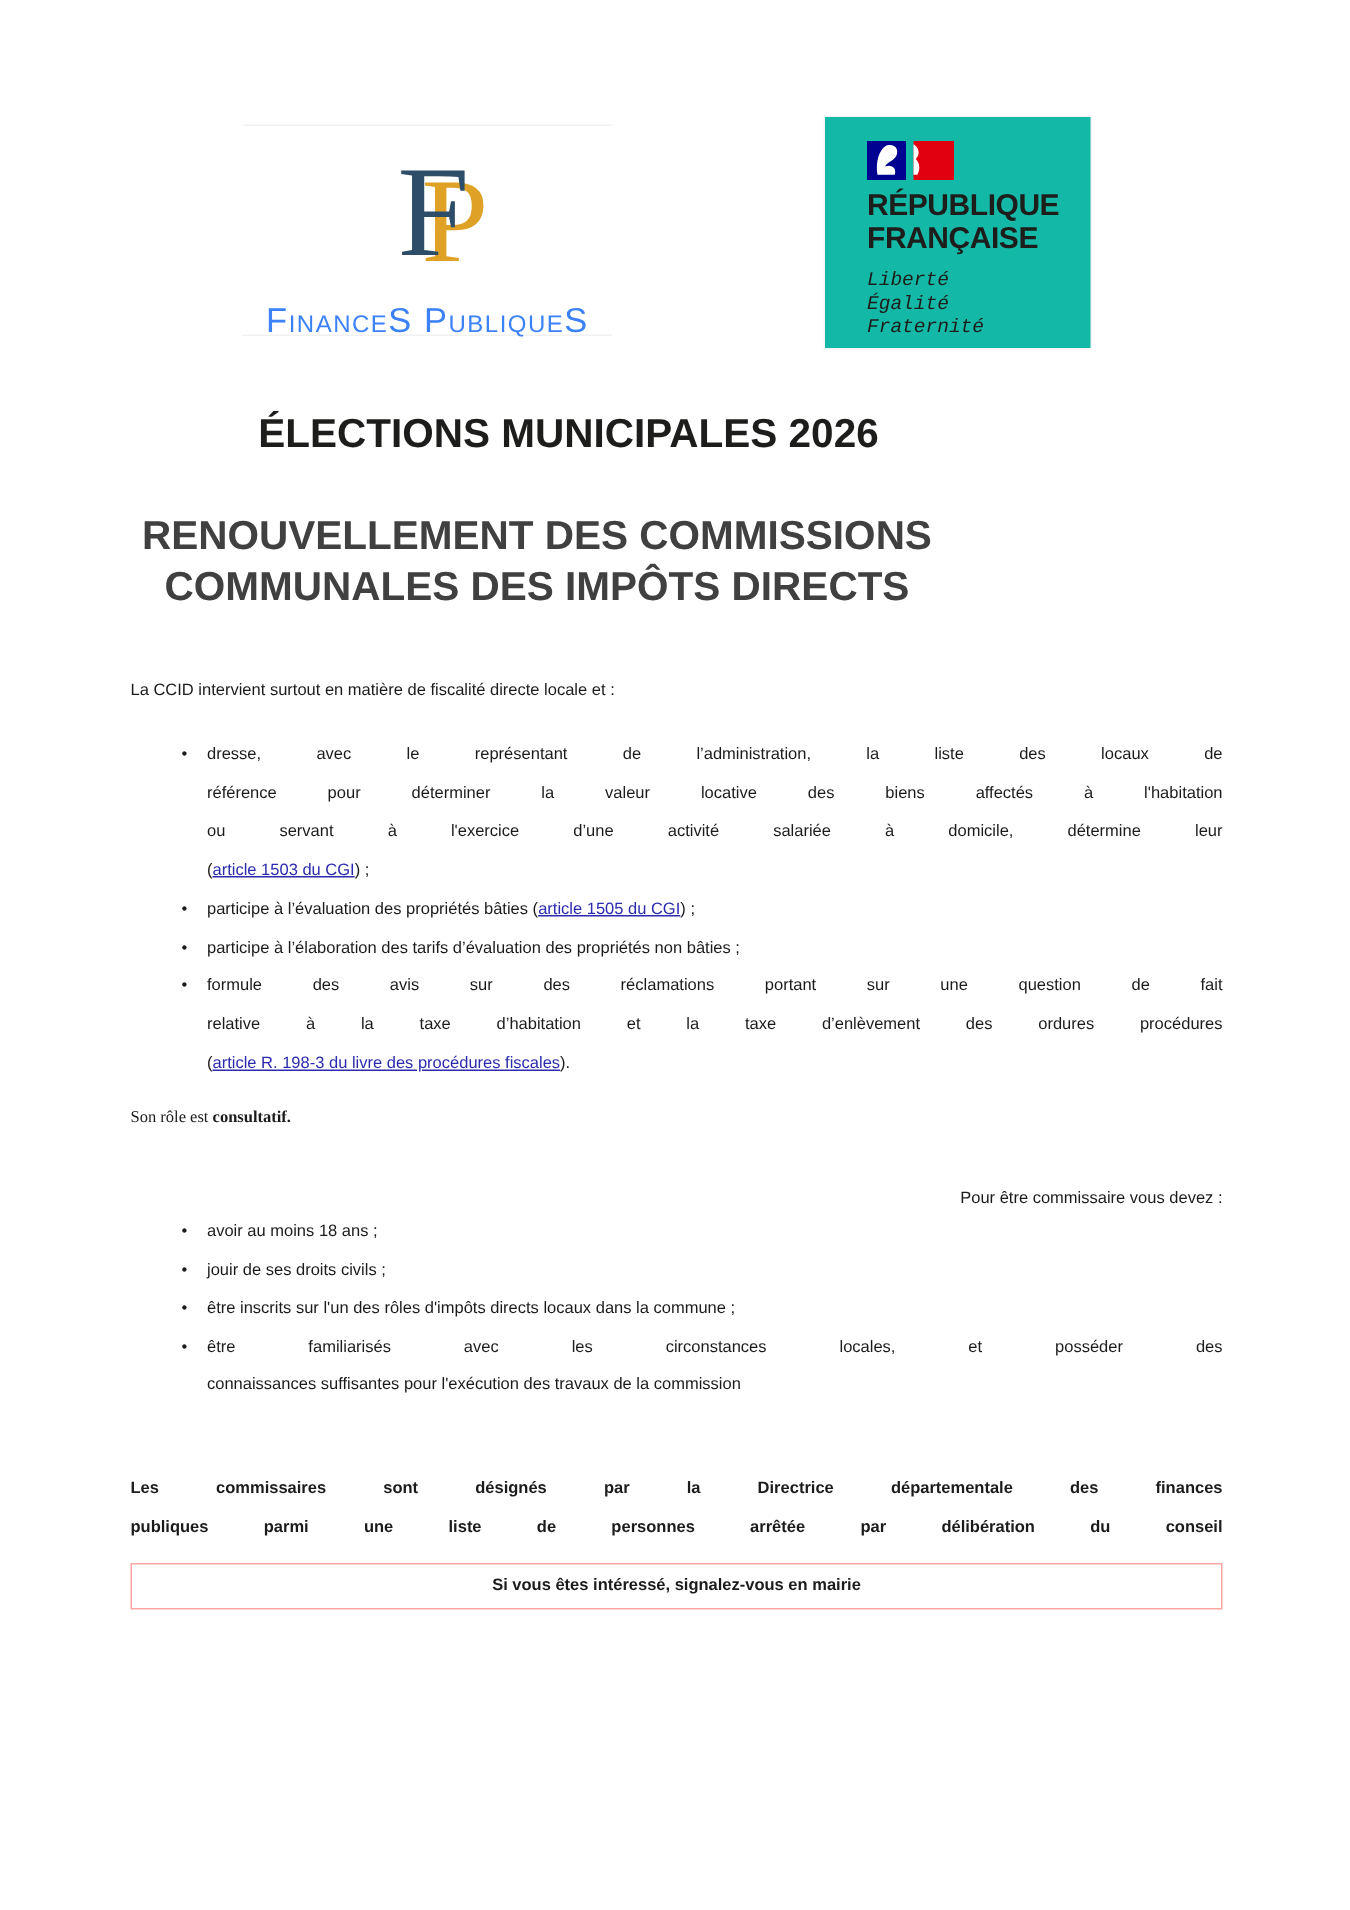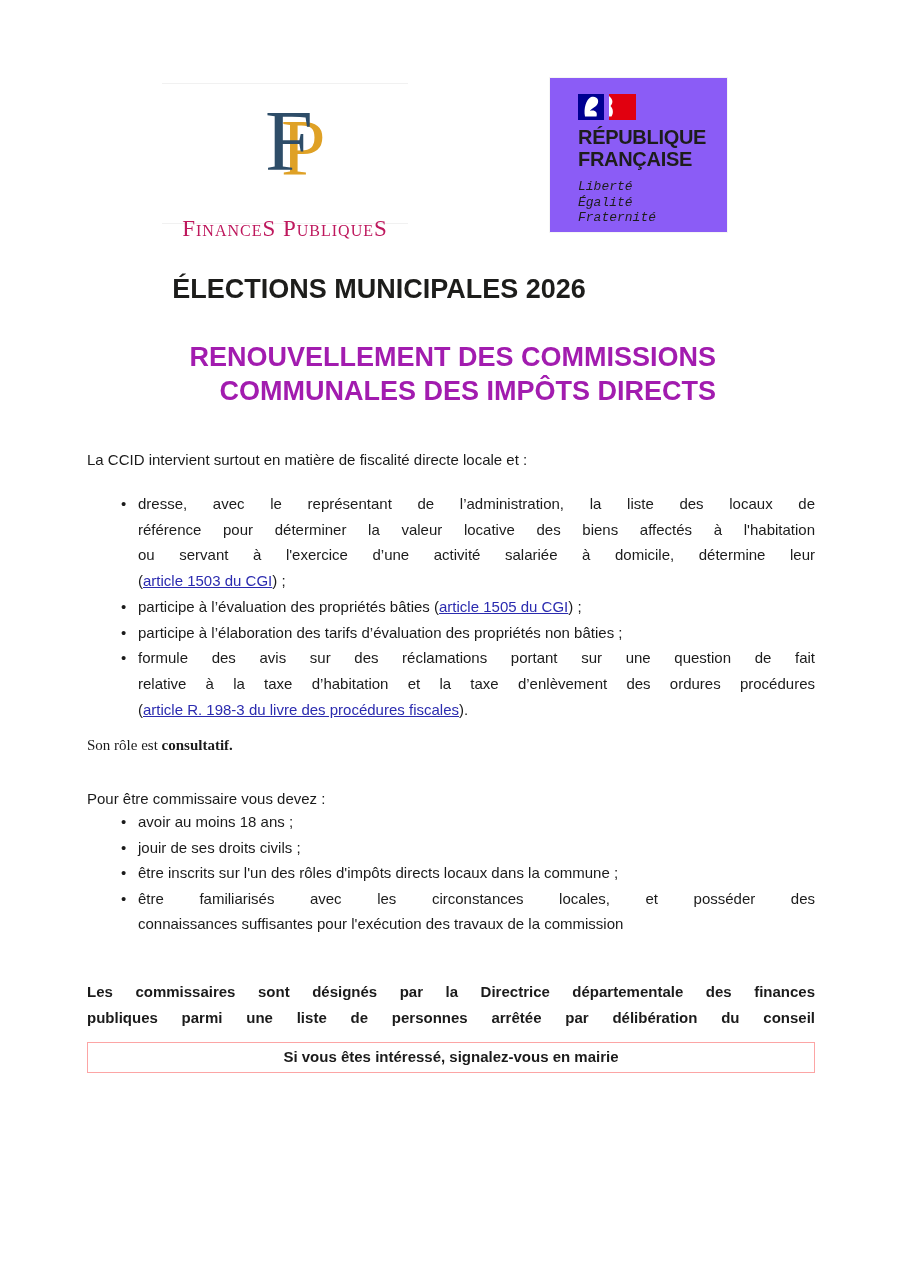--- a/index.html
+++ b/index.html
@@ -11,62 +11,62 @@
   
   .logo-dgfip {
     position:absolute; left:162px; top:83px; width:246px; height:139px;
     border-top:1px solid #f1f1f1; border-bottom:1px solid #f1f1f1;
   }
   .monogram { position:relative; height:97px; margin-top:12px; }
   .mono-f, .mono-p { position:absolute; font-family:"Liberation Serif", serif; line-height:1; font-weight:400; }
   .mono-p { left:119px; top:12px; font-size:80px; color:#dfa126; }
   .mono-f { left:103px; top:2px;  font-size:86px; color:#2e4d68; }
   .wordmark {
-    margin-top:23px; text-align:center; font-family:Liberation Serif, serif;
-    font-variant:small-caps; font-size:23px; letter-spacing:1px; color:#be185d;
+    margin-top:7px; text-align:center; font-family:Liberation Sans, sans-serif;
+    font-variant:small-caps; font-size:23px; letter-spacing:1px; color:#3b82f6;
   }
 
   .logo-rf {
     position:absolute; left:550px; top:78px; width:177px; height:154px;
-    background:#8b5cf6; box-shadow:0 0 0 1px #f5f5f5;
+    background:#14b8a6; box-shadow:0 0 0 1px #f5f5f5;
   }
   .rf-inner { margin:16px 0 0 28px; }
   .rf-flag { display:block; margin-bottom:7px; }
   .rf-name { font-weight:700; font-size:20px; line-height:21.5px; color:#1d1d1b; letter-spacing:-0.3px; }
   .rf-motto { margin-top:9px; font-family:Liberation Mono, monospace; font-style:italic; font-size:13px; line-height:15.5px; color:#1d1d1b; }
 
   
   .title-main {
     position:absolute; left:0; top:274px; width:758px; margin:0; text-align:center;
     font-size:27px; font-weight:700; color:#1d1d1b;
   }
   .title-sub {
-    position:absolute; left:0; top:340px; width:716px; margin:0; text-align:right;
-    font-size:27px; font-weight:700; color:#a21caf; line-height:34px;
+    position:absolute; left:0; top:340px; width:716px; margin:0; text-align:center;
+    font-size:27px; font-weight:700; color:#404040; line-height:34px;
   }
 
   
-  .content { position:absolute; left:87px; top:447px; width:728px; font-size:15px; }
+  .content { position:absolute; left:87px; top:447px; width:728px; font-size:11px; }
   .content p { margin:0; }
   p.intro { line-height:26px; }
 
   ul.blist { list-style:none; margin:18px 0 0; padding:0 0 0 51px; }
   ul.blist li { position:relative; line-height:25.7px; }
   ul.blist li::before { content:"\2022"; position:absolute; left:-17px; top:0; }
   ul.conditions { margin:-3px 0 0; }
   ul.conditions li { line-height:25.5px; }
 
   .line { display:block; }
   .line.j { text-align:justify; text-align-last:justify; }
 
   a.doc-link { color:#2b2baf; text-decoration:underline; cursor:pointer; }
 
   p.role { margin-top:10px !important; line-height:26px;font-family:Liberation Serif, serif; }
   p.role strong { font-weight:700; }
-  p.cond-intro { margin-top:28px !important; line-height:26px; }
+  p.cond-intro { margin-top:28px !important; line-height:26px;text-align:right; }
   p.closing { margin-top:42px !important; line-height:26px; font-weight:700; }
 
   .callout {
     margin-top:11px; border:1px solid #fca5a5; text-align:center;
     font-weight:700; line-height:24px; padding:2px 4px 3px;
   }
 </style>
 </head>
 <body>
 

